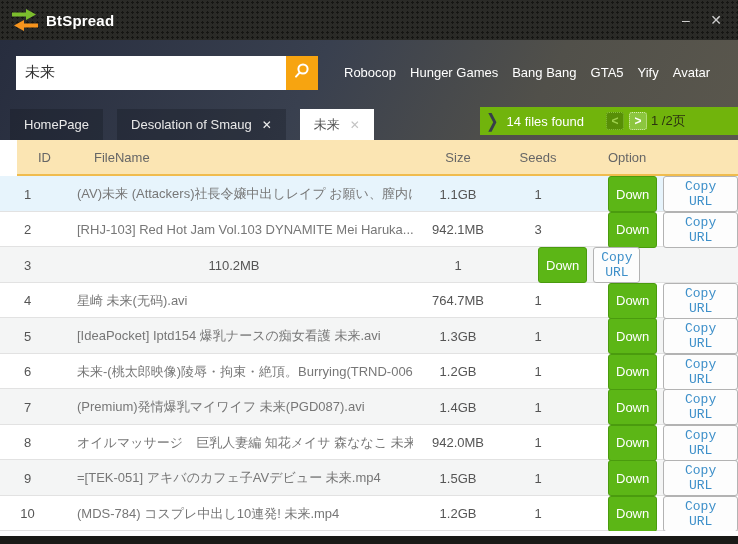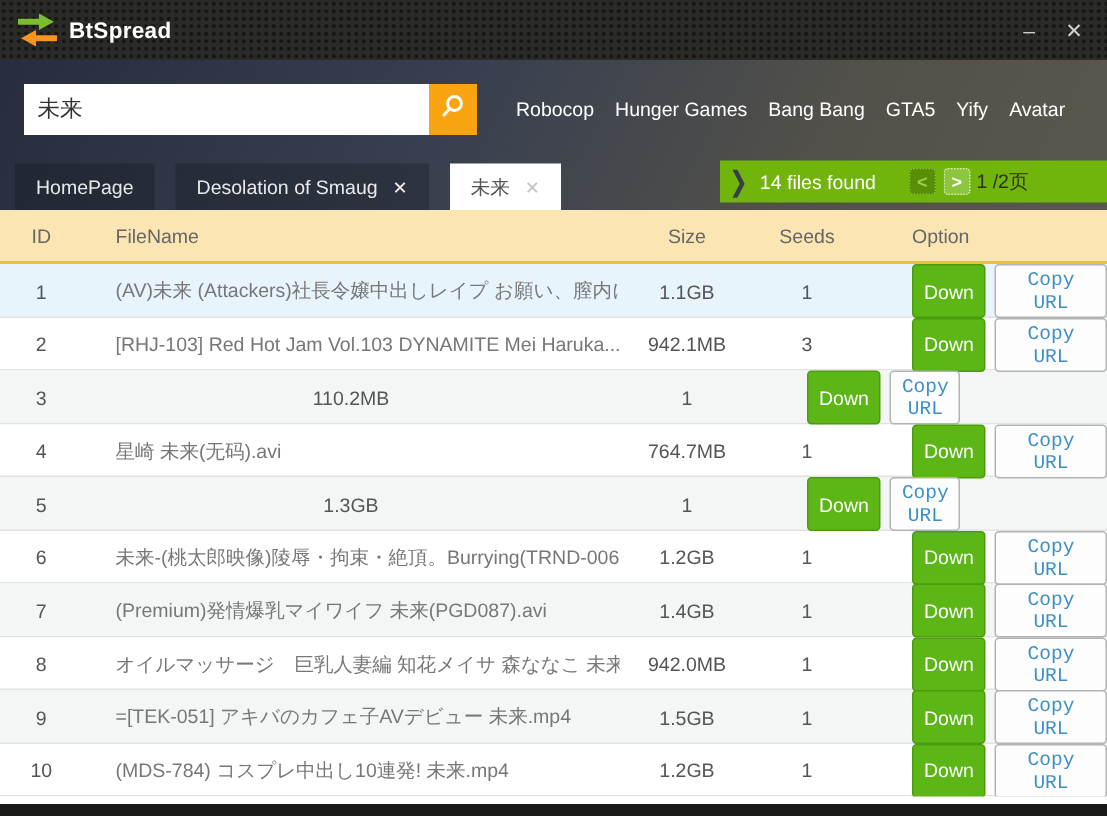--- a/index.html
+++ b/index.html
@@ -61,21 +61,21 @@
     display:flex; align-items:center; justify-content:center; cursor:pointer;
   }
   .pg-prev { background:#588f07; border:1px dotted #8cc63f; color:#9ed14b; }
   .pg-next { background:#8cc63f; border:1px dotted #d9efb2; color:#fff; }
   .page-label { font-size:13px; color:#2c3310; margin-left:4px; }
 
   
   .grid-cols { display:grid; grid-template-columns:55px 1fr 90px 70px 165px; align-items:center; }
   .thead {
     flex:0 0 36px; background:#fbe5b3; border-bottom:2px solid #f0bc4e;
-    color:#666; font-size:13px;
+    color:#666; font-size:13px;margin-left:17px;
   }
   .th-id, .c-id { text-align:center; }
   .th-name, .c-name { padding-left:22px; }
   .th-size, .c-size { text-align:center; }
   .th-seeds, .c-seeds { text-align:center; }
   .th-option, .c-option { padding-left:35px; }
 
   .tbody { flex:0 0 auto; }
   .row { height:35.5px; border-bottom:1px solid #e2e2e2; font-size:13px; background:#fff; }
   .row:nth-child(odd) { background:#f4f5f5; }
@@ -209,20 +209,21 @@
       <span class="c-size">764.7MB</span>
       <span class="c-seeds">1</span>
       <span class="c-option">
         <button class="btn-down">Down</button>
         <button class="btn-copy">Copy URL</button>
       </span>
     </div>
 
     <div class="row grid-cols">
       <span class="c-id">5</span>
+      <span class="c-name">[IdeaPocket] Iptd154 爆乳ナースの痴女看護 未来.avi</span>
       <span class="c-size">1.3GB</span>
       <span class="c-seeds">1</span>
       <span class="c-option">
         <button class="btn-down">Down</button>
         <button class="btn-copy">Copy URL</button>
       </span>
     </div>
 
     <div class="row grid-cols">
       <span class="c-id">6</span>

